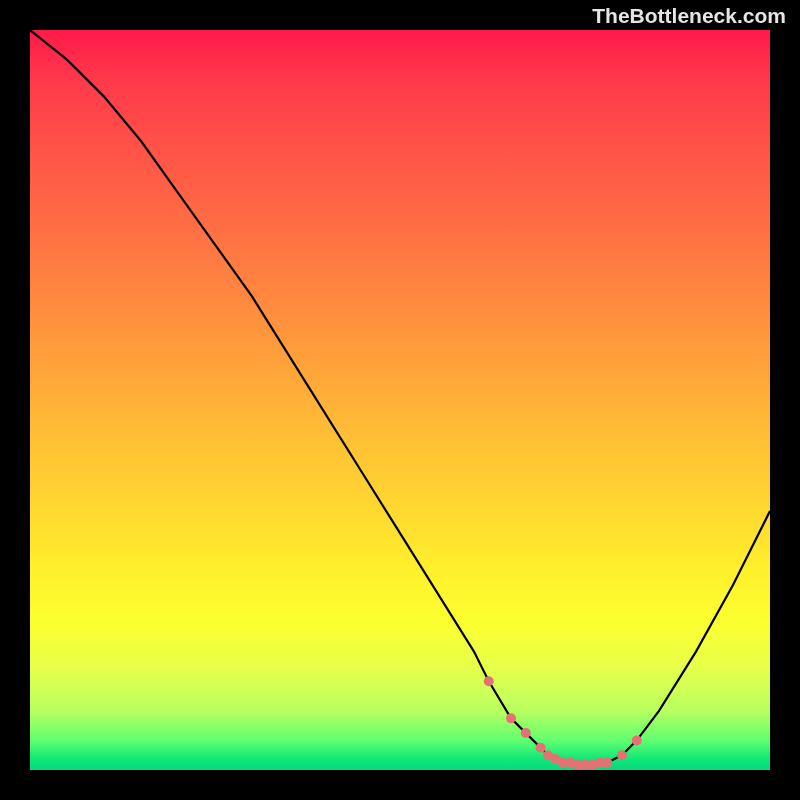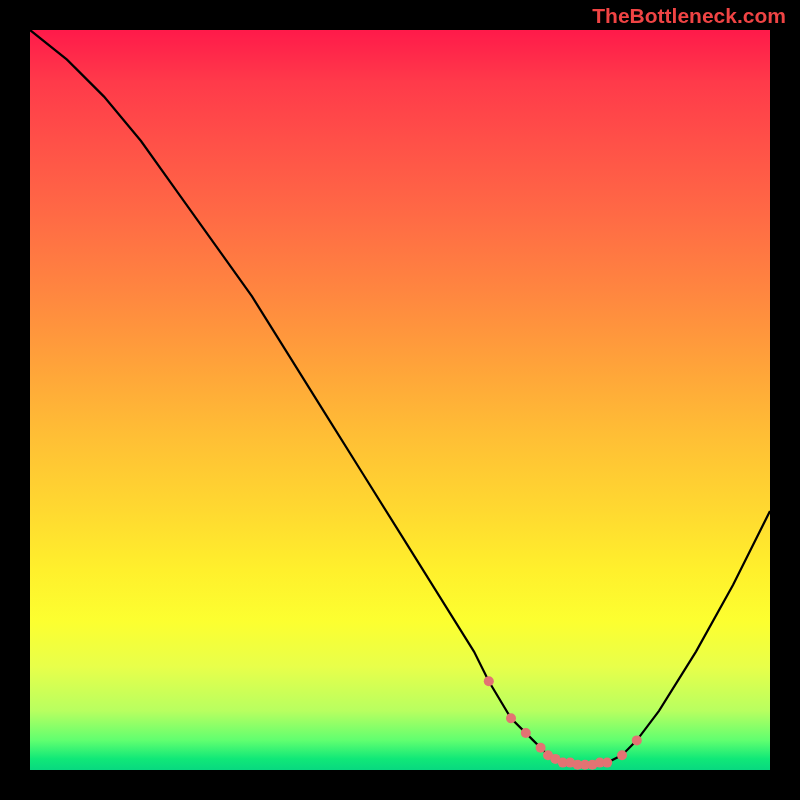--- a/index.html
+++ b/index.html
@@ -7,21 +7,21 @@
     width: 800px;
     height: 800px;
     background: #000;
     position: relative;
     font-family: Arial, sans-serif;
   }
   .watermark {
     position: absolute;
     top: 4px;
     right: 14px;
-    color: #ef4444;
+    color: #e5e5e5;
     font-size: 21px;
     font-weight: bold;
     z-index: 10;
   }
   .plot-area {
     position: absolute;
     left: 30px;
     top: 30px;
     width: 740px;
     height: 740px;

